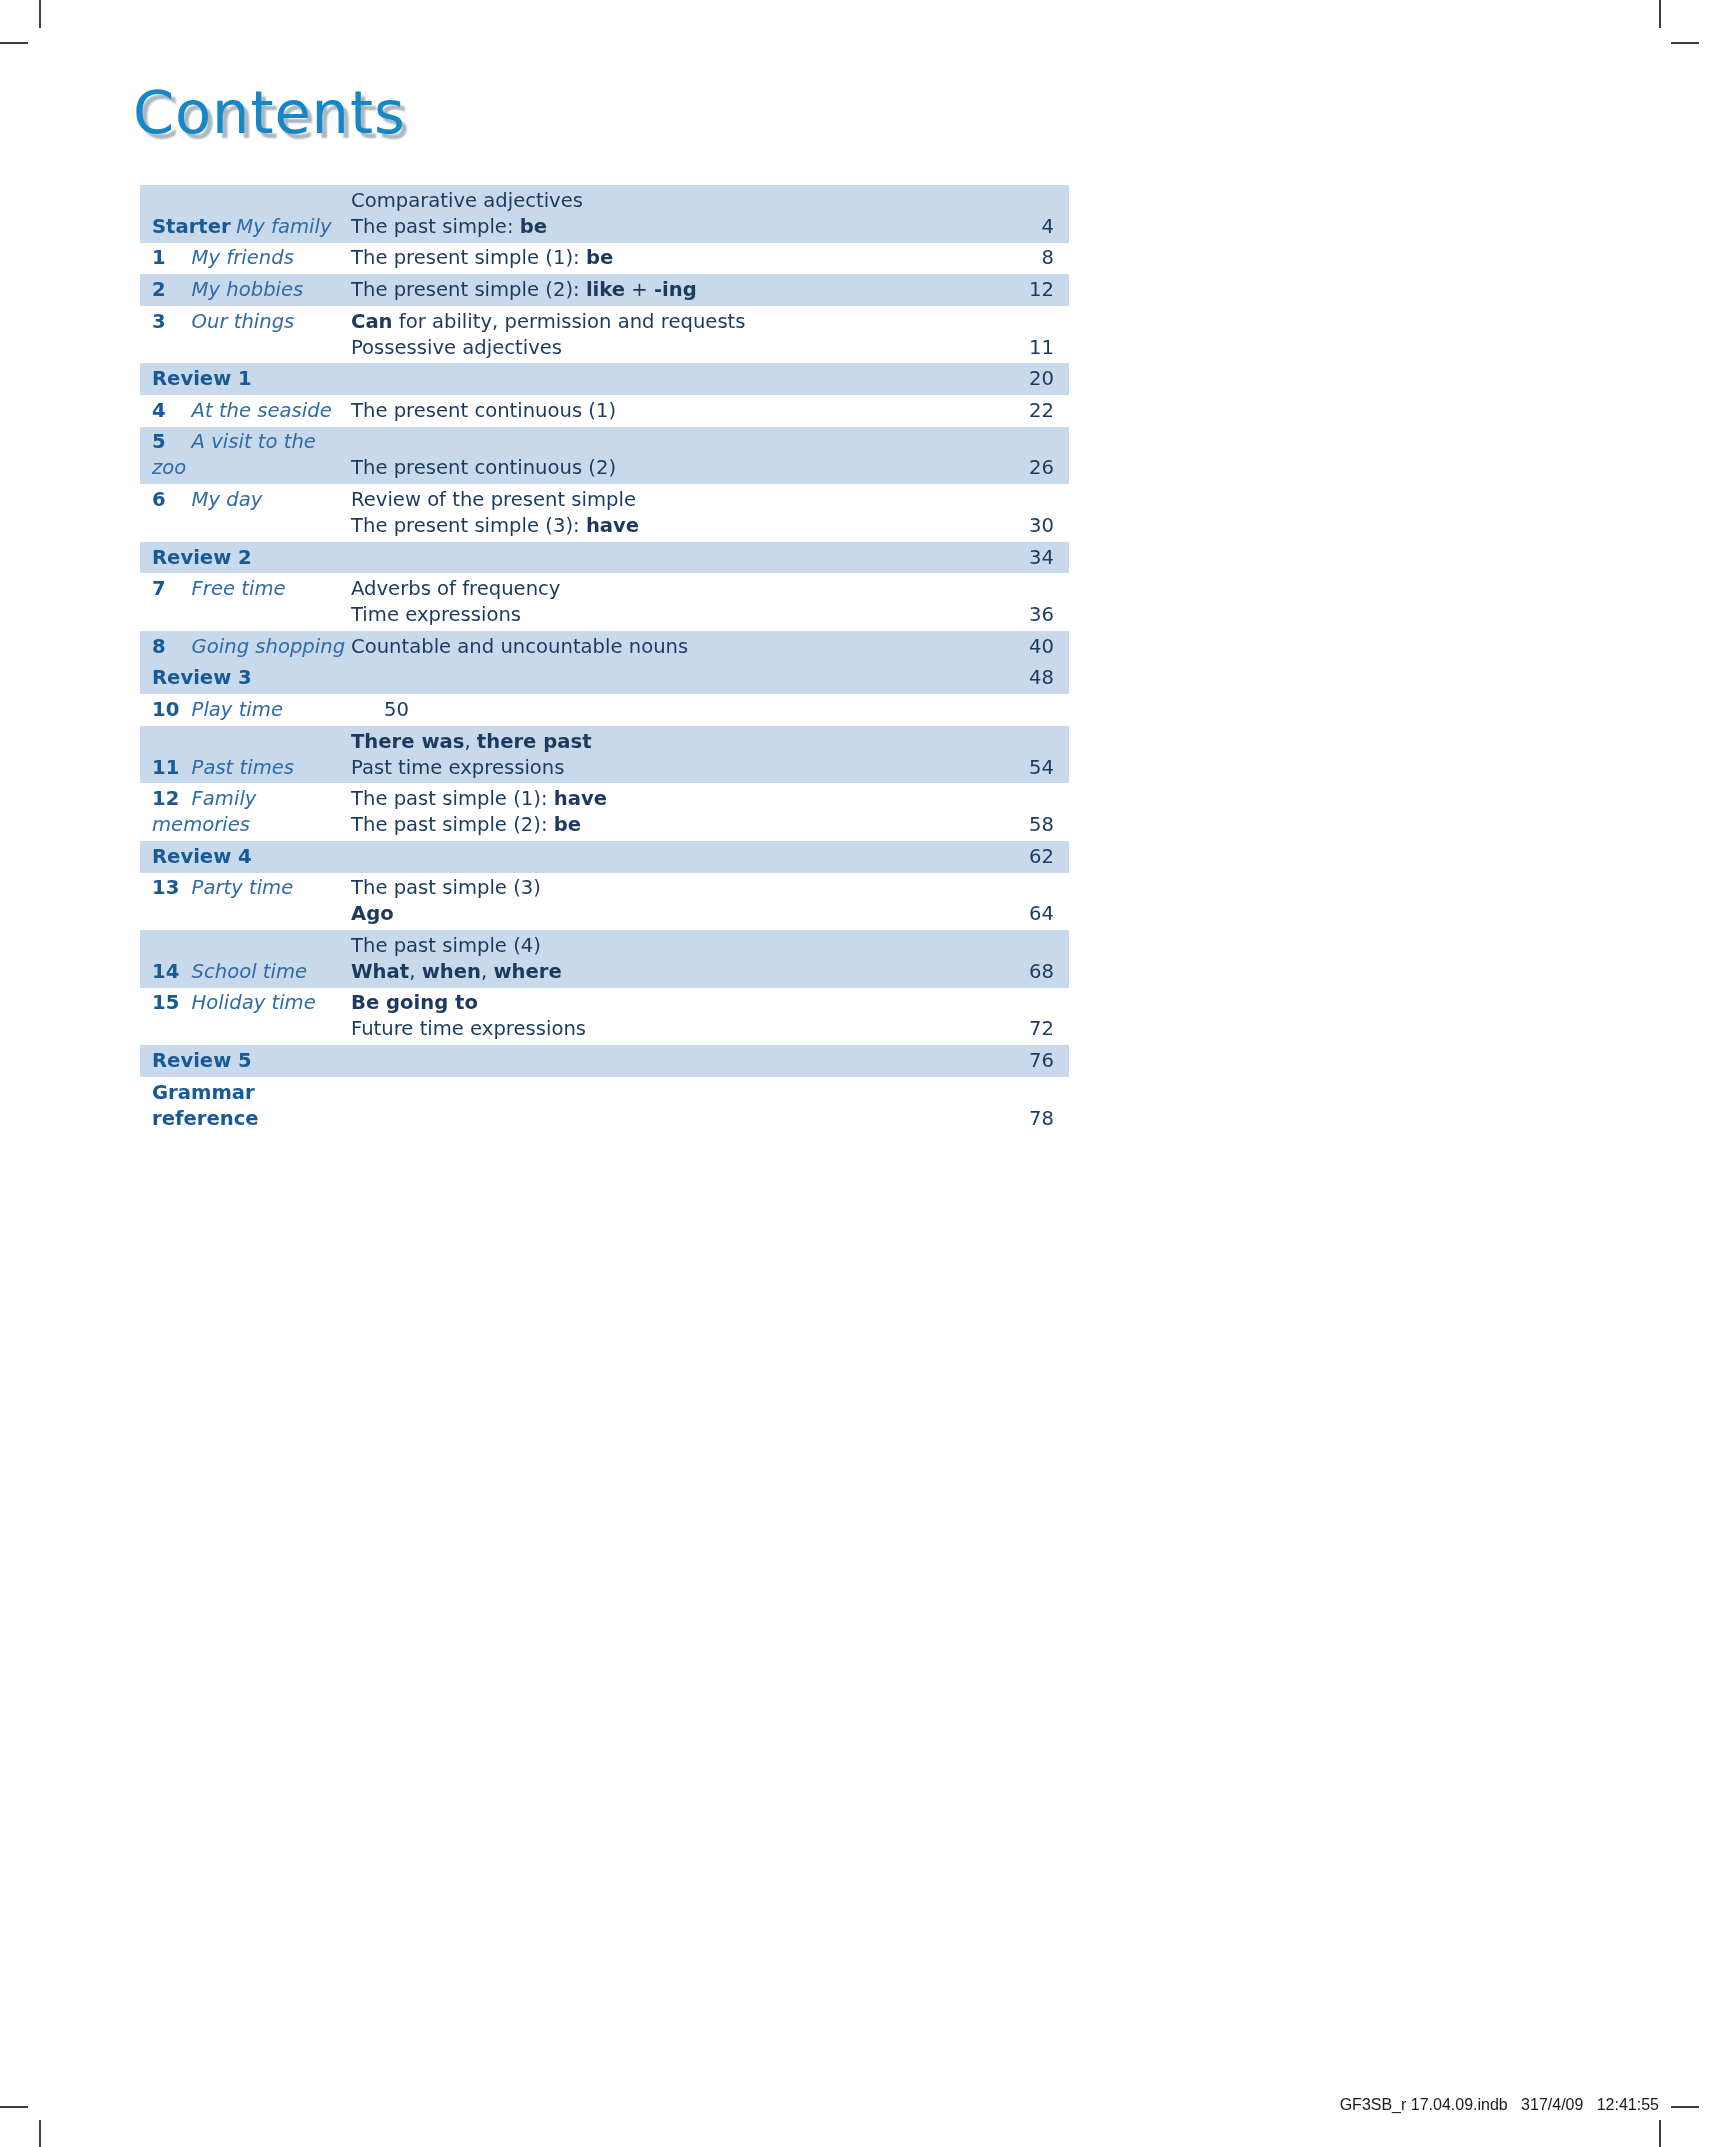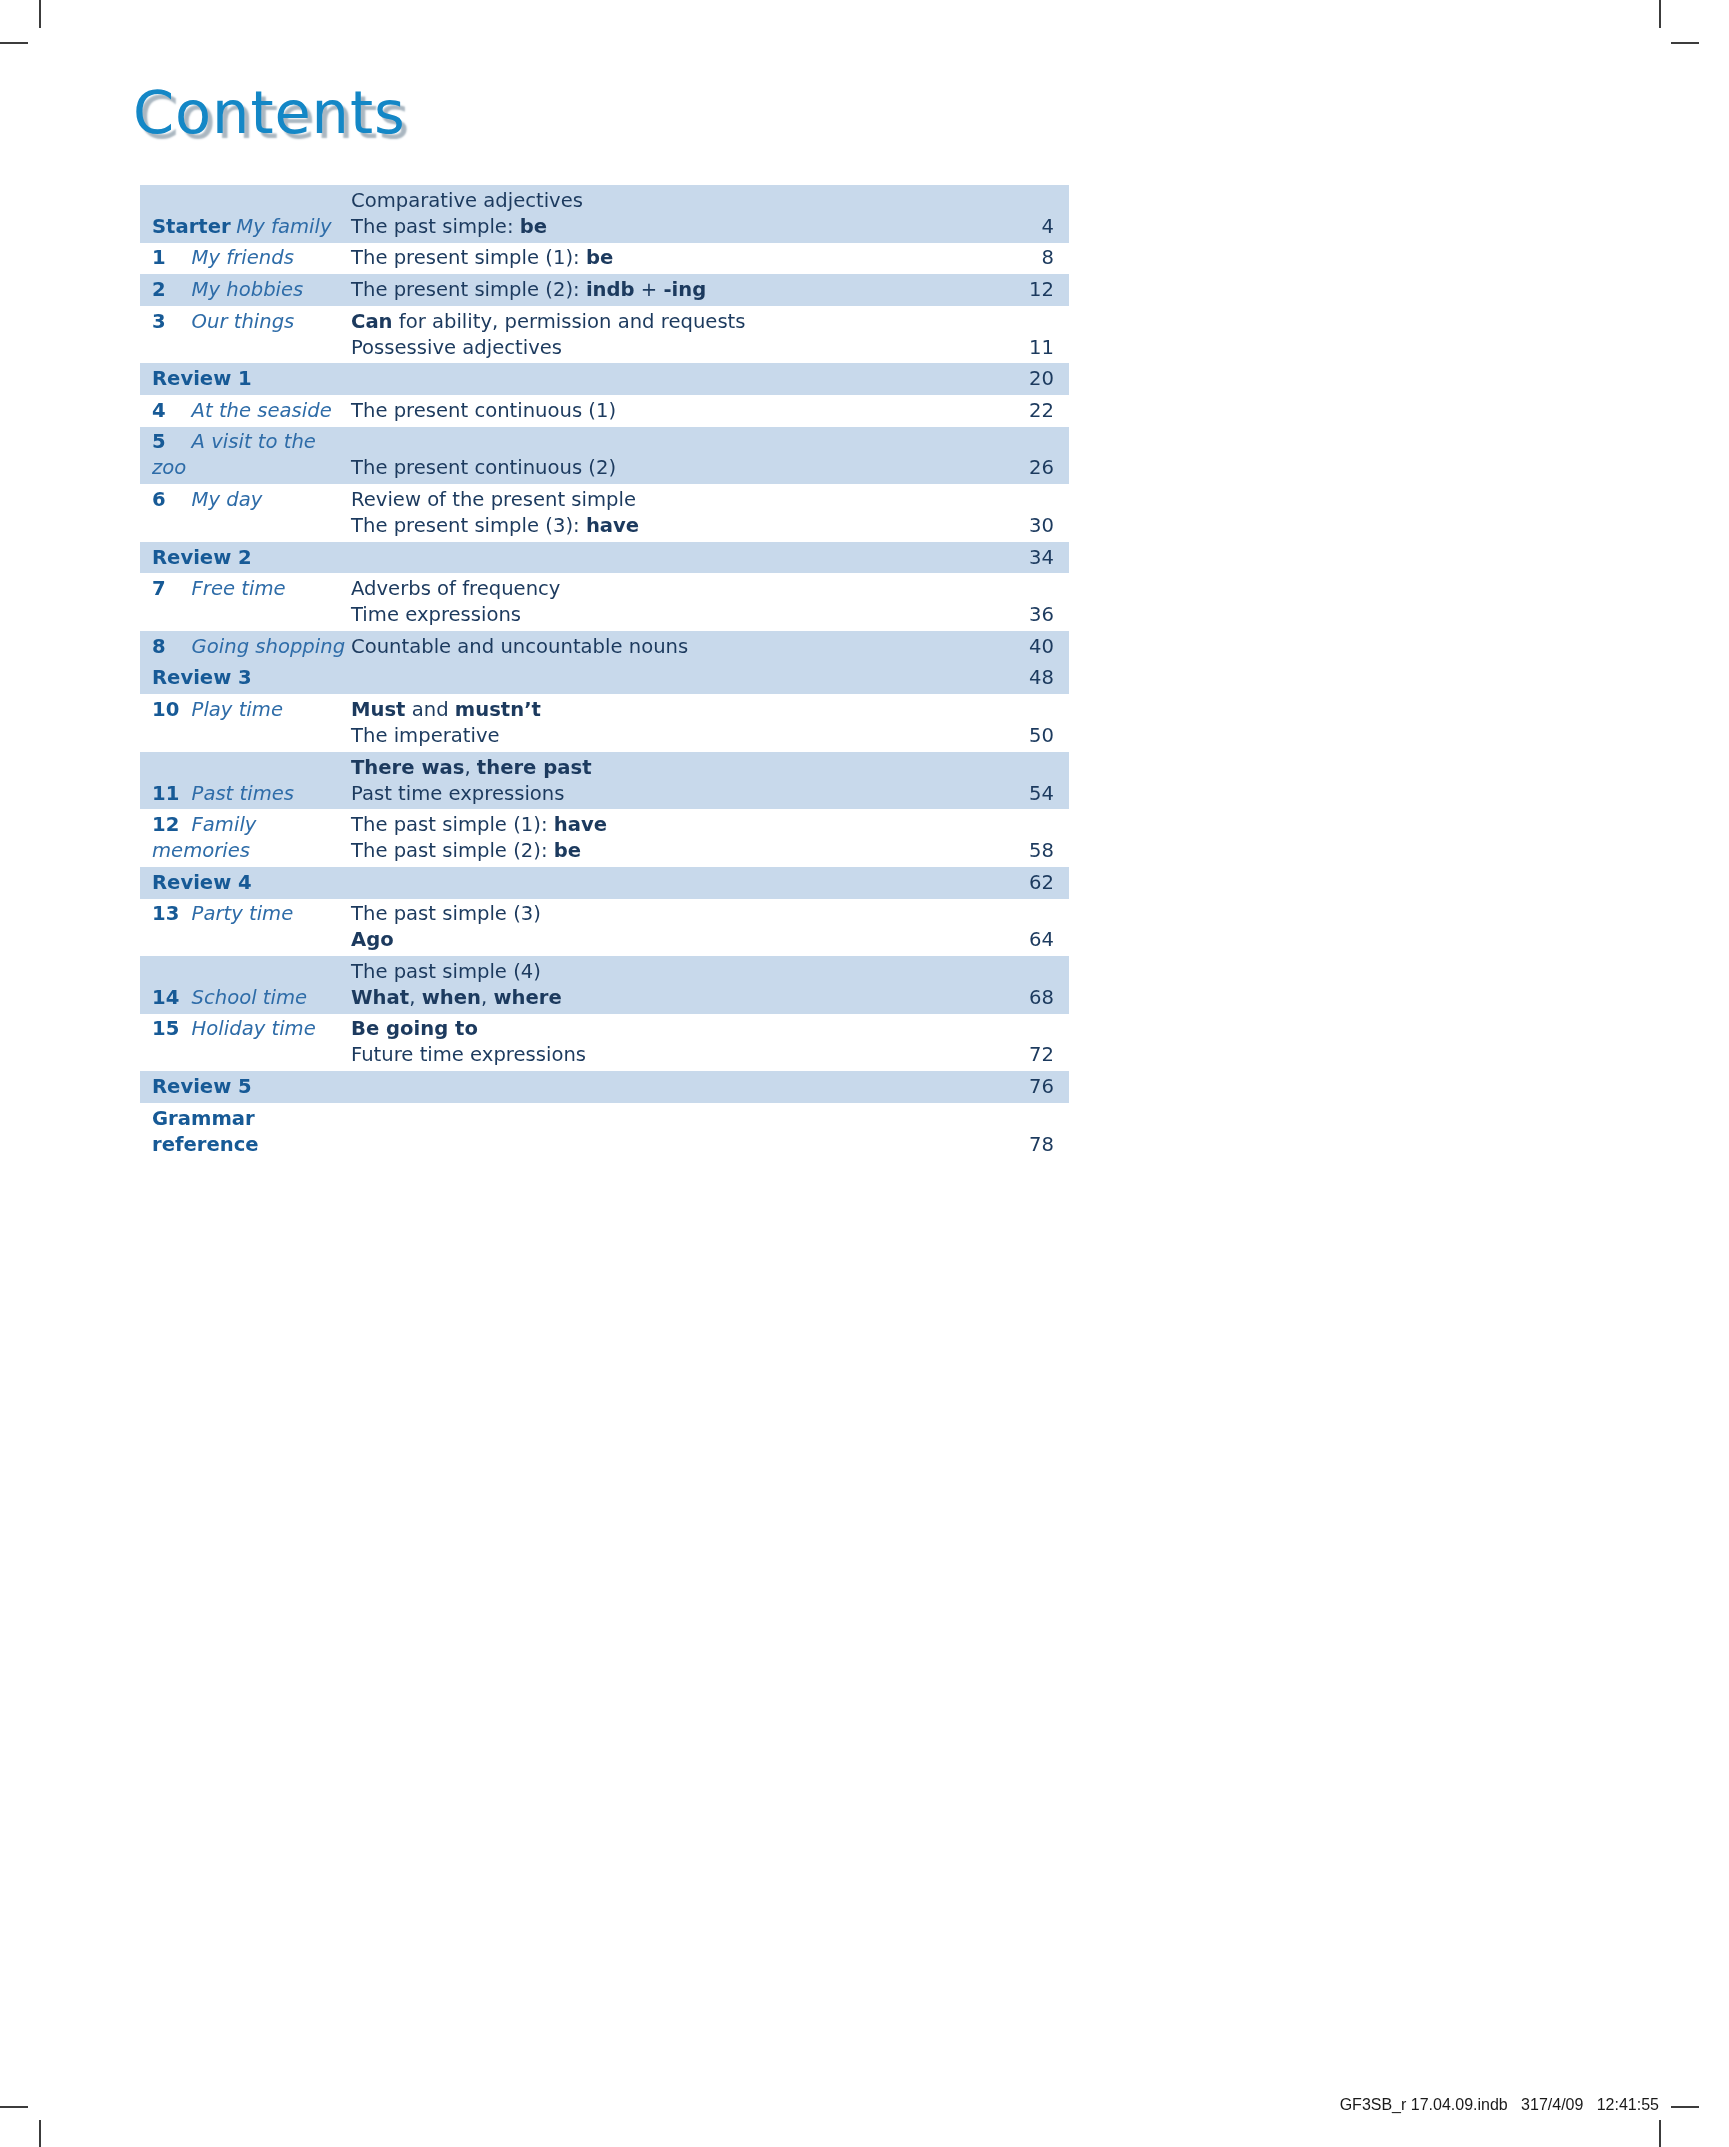--- a/index.html
+++ b/index.html
@@ -62,21 +62,21 @@
     <div class="row">
       <div class="cell-label"><span class="num">1</span><span class="name">My friends</span></div>
       <div class="cell-topics">
         <div class="topic-line"><span class="seg">The present simple (1): </span><span class="seg bold">be</span></div>
       </div>
       <div class="cell-page">8</div>
     </div>
     <div class="row shaded">
       <div class="cell-label"><span class="num">2</span><span class="name">My hobbies</span></div>
       <div class="cell-topics">
-        <div class="topic-line"><span class="seg">The present simple (2): </span><span class="seg bold">indb</span><span class="seg"> + </span><span class="seg bold">-ing</span></div>
+        <div class="topic-line"><span class="seg">The present simple (2): </span><span class="seg bold">like</span><span class="seg"> + </span><span class="seg bold">-ing</span></div>
       </div>
       <div class="cell-page">12</div>
     </div>
     <div class="row">
       <div class="cell-label"><span class="num">3</span><span class="name">Our things</span></div>
       <div class="cell-topics">
         <div class="topic-line"><span class="seg bold">Can</span><span class="seg"> for ability, permission and requests</span></div>
         <div class="topic-line"><span class="seg">Possessive adjectives</span></div>
       </div>
       <div class="cell-page">11</div>
@@ -128,24 +128,20 @@
       </div>
       <div class="cell-page">40</div>
     </div>
     <div class="row shaded">
       <div class="cell-label"><span class="sec">Review 3</span></div>
       <div class="cell-topics"></div>
       <div class="cell-page">48</div>
     </div>
     <div class="row">
       <div class="cell-label"><span class="num">10</span><span class="name">Play time</span></div>
-      <div class="cell-topics">
-        <div class="topic-line"><span class="seg bold">Must</span><span class="seg"> and </span><span class="seg bold">mustn’t</span></div>
-        <div class="topic-line"><span class="seg">The imperative</span></div>
-      </div>
       <div class="cell-page">50</div>
     </div>
     <div class="row shaded">
       <div class="cell-label"><span class="num">11</span><span class="name">Past times</span></div>
       <div class="cell-topics">
         <div class="topic-line"><span class="seg bold">There was</span><span class="seg">, </span><span class="seg bold">there past</span></div>
         <div class="topic-line"><span class="seg">Past time expressions</span></div>
       </div>
       <div class="cell-page">54</div>
     </div>

